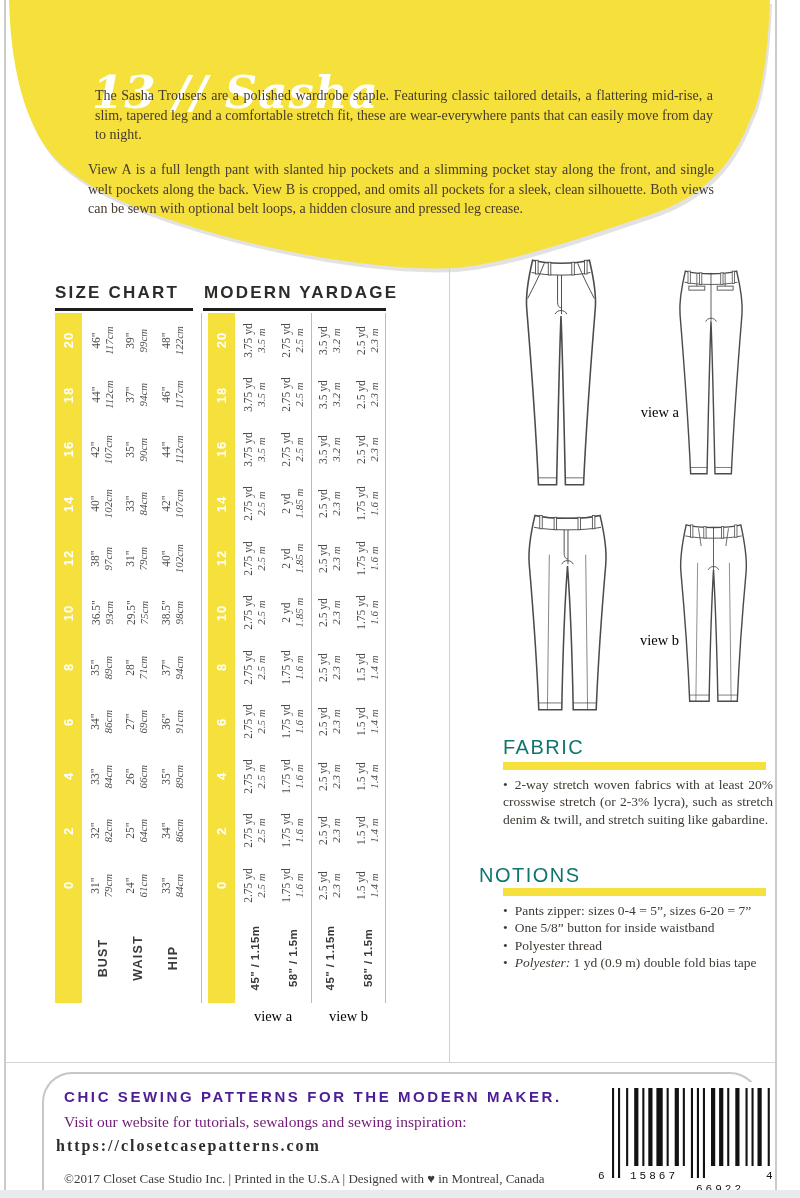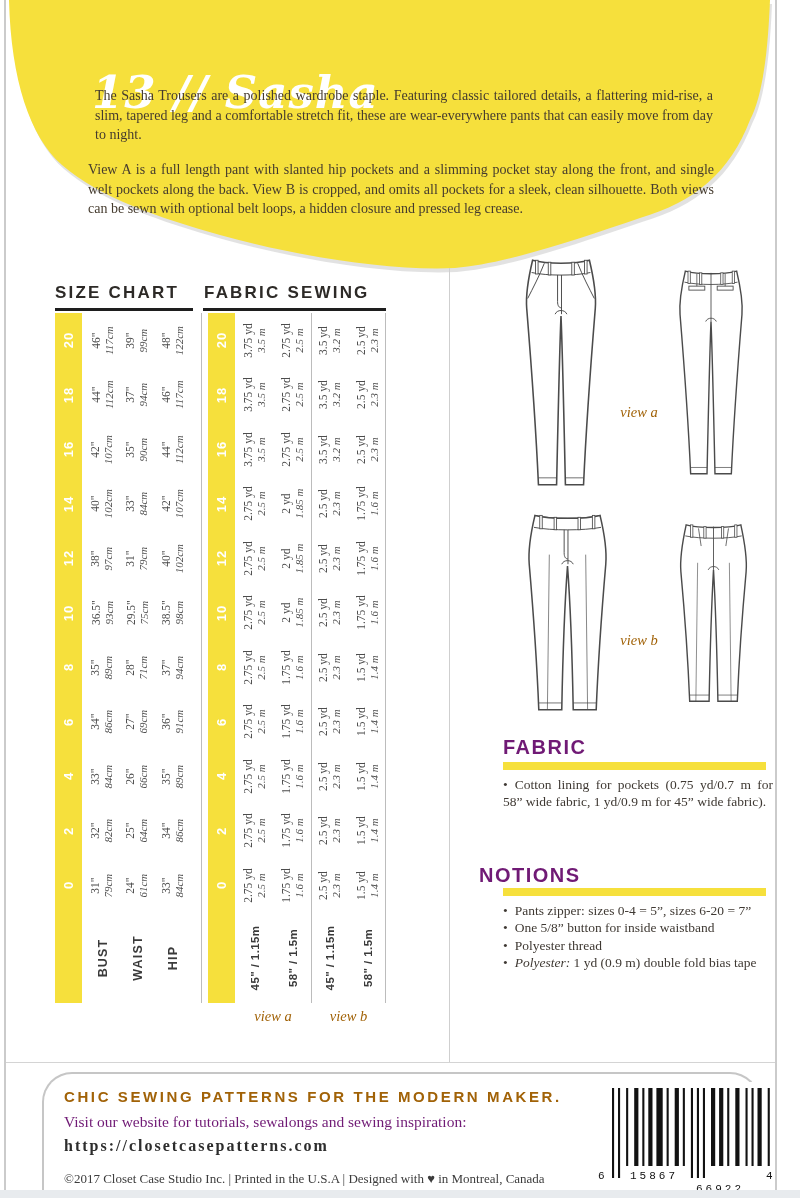--- a/index.html
+++ b/index.html
@@ -26,56 +26,56 @@
   .rot{transform:rotate(-90deg);white-space:nowrap;text-align:center;line-height:1.12;}
   .size-num{font-family:"Liberation Sans",sans-serif;font-weight:bold;font-size:13px;
             color:#fff;letter-spacing:1px;}
   .meas{font-size:11.5px;color:#4c4c4c;}
   .meas .metric{font-style:italic;display:block;font-size:11px;}
   .meas .imp{display:block;}
   .collab{font-family:"Liberation Sans",sans-serif;font-weight:bold;font-size:12.5px;
           letter-spacing:1.2px;color:#3a3a3a;}
   .widlab{font-family:"Liberation Sans",sans-serif;font-weight:bold;font-size:11.5px;
           letter-spacing:.4px;color:#3a3a3a;}
-  .viewlab{font-style:italic;font-size:14.5px;color:#a16207;text-align:center;}
+  .viewlab{font-size:14.5px;color:#000000;text-align:right;}
   
-  .sec-head{font-size:20px;font-weight:700;letter-spacing:1.5px;color:#701a75;}
+  .sec-head{font-size:20px;font-weight:400;letter-spacing:1.5px;color:#0f766e;}
   .ybar{background:#f6e03c;height:8px;width:263px;}
   .blist{width:270px;font-size:13.5px;line-height:17.4px;text-align:justify;color:#3f3933;}
   .blist .bi{margin:0 0 0 0;}
   .bdot{padding-right:7px;}
   .pant{stroke:#4b4b4b;fill:none;}
   
   #fold{left:5px;top:1062px;width:770px;height:1px;background:#d4d4d4;}
   #flap{left:42px;top:1072px;width:714px;height:130px;border:2px solid #c6c6c6;border-bottom:none;
         border-radius:30px 30px 0 0;}
-  #tagline{left:64px;top:1088px;font-size:15px;font-weight:bold;letter-spacing:2.6px;color:#a16207;}
+  #tagline{left:64px;top:1088px;font-size:15px;font-weight:bold;letter-spacing:2.6px;color:#4c1d95;}
   #visit{left:64px;top:1113px;font-size:15.5px;color:#701a75;}
-  #url{left:64px;top:1137px;font-size:16px;font-weight:bold;letter-spacing:2px;color:#2d2d2d;}
+  #url{left:56px;top:1137px;font-size:16px;font-weight:bold;letter-spacing:2px;color:#2d2d2d;}
   #copyright{left:64px;top:1171px;font-size:13px;color:#3c3c3c;}
   #barcode{left:598px;top:1082px;width:176px;height:110px;background:#fff;z-index:5;}
   .bc-digit{position:absolute;font-family:"Liberation Mono",monospace;font-size:11px;color:#111;}
   
   .edge{background:#cbcbcb;width:1.5px;top:0;height:1198px;z-index:6;}
   #bottom-strip{left:0;top:1190px;width:800px;height:8px;background:#e8ebee;z-index:6;}
 </style>
 </head>
 <body>
 
 <svg class="abs" style="left:0;top:0;" width="800" height="285" viewBox="0 0 800 285">
   <path d="M 9,0 L 770,0 C 768,50 763,95 750,120 C 730,172 695,202 640,218 C 575,240 505,264 455,268 C 390,271 300,257 220,235 C 160,218 100,198 62,165 C 30,137 11,80 9,0 Z" fill="#d8d8d8" transform="translate(2,4)" opacity="0.75"></path>
   <path d="M 9,0 L 770,0 C 768,50 763,95 750,120 C 730,172 695,202 640,218 C 575,240 505,264 455,268 C 390,271 300,257 220,235 C 160,218 100,198 62,165 C 30,137 11,80 9,0 Z" fill="#f6e03c"></path>
 </svg>
 
 <div class="abs" id="title">13 // Sasha</div>
 <div class="abs para" id="para1">The Sasha Trousers are a polished wardrobe staple. Featuring classic tailored details, a flattering mid-rise, a slim, tapered leg and a comfortable stretch fit, these are wear-everywhere pants that can easily move from day to night.</div>
 <div class="abs para" id="para2">View A is a full length pant with slanted hip pockets and a slimming pocket stay along the front, and single welt pockets along the back. View B is cropped, and omits all pockets for a sleek, clean silhouette. Both views can be sewn with optional belt loops, a hidden closure and pressed leg crease.</div>
 
 <div class="abs tbl-head sans" style="left:55px;top:283px;">SIZE CHART</div>
-<div class="abs tbl-head sans" style="left:204px;top:283px;">FABRIC SEWING</div>
+<div class="abs tbl-head sans" style="left:204px;top:283px;">MODERN YARDAGE</div>
 <div class="abs rule" style="left:55px;top:308px;width:138px;"></div>
 <div class="abs rule" style="left:203px;top:308px;width:183px;"></div>
 
 <div class="abs band" style="left:55px;top:313px;width:27px;height:690px;z-index:1;"></div>
 <div class="abs band" style="left:208px;top:313px;width:27px;height:690px;z-index:1;"></div>
 <div class="abs vline" style="left:201px;top:313px;height:690px;"></div>
 <div class="abs vline" style="left:311px;top:313px;height:690px;"></div>
 <div class="abs vline" style="left:385px;top:313px;height:690px;"></div>
 
 <div class="abs" id="size-grid">
@@ -712,21 +712,21 @@
     <path stroke-width="1" fill="none" d="M49,60 C51,55 59,55 61,60"></path>
     <path stroke-width="0.8" fill="none" d="M28,202 L50,202 M60,202 L82,202"></path>
   </g>
 </svg>
 
 <div class="abs viewlab" style="left:599px;top:632px;width:80px;">view b</div>
 
 <div class="abs sec-head sans" style="left:503px;top:736px;">FABRIC</div>
 <div class="abs ybar" style="left:503px;top:762px;"></div>
 <div class="abs blist" id="fabric-list" style="left:503px;top:776px;">
-    <div class="bi"><span class="bdot">•</span>Cotton lining for pockets  (0.75 yd/0.7 m for 58” wide fabric, 1 yd/0.9 m for 45” wide fabric).</div>
+    <div class="bi"><span class="bdot">•</span>2-way stretch woven fabrics with at least 20% crosswise stretch (or 2-3% lycra), such as stretch denim &amp; twill, and stretch suiting like gabardine.</div>
   </div>
 
 <div class="abs sec-head sans" style="left:479px;top:864px;">NOTIONS</div>
 <div class="abs ybar" style="left:503px;top:888px;"></div>
 <div class="abs blist" id="notions-list" style="left:503px;top:902px;">
     <div class="bi"><span class="bdot">•</span>Pants zipper: sizes 0-4 = 5”, sizes 6-20 = 7”</div>
     <div class="bi"><span class="bdot">•</span>One 5/8” button for inside waistband</div>
     <div class="bi"><span class="bdot">•</span>Polyester thread</div>
     <div class="bi"><span class="bdot">•</span><em>Polyester:</em> 1 yd (0.9 m) double fold bias tape</div>
   </div>

